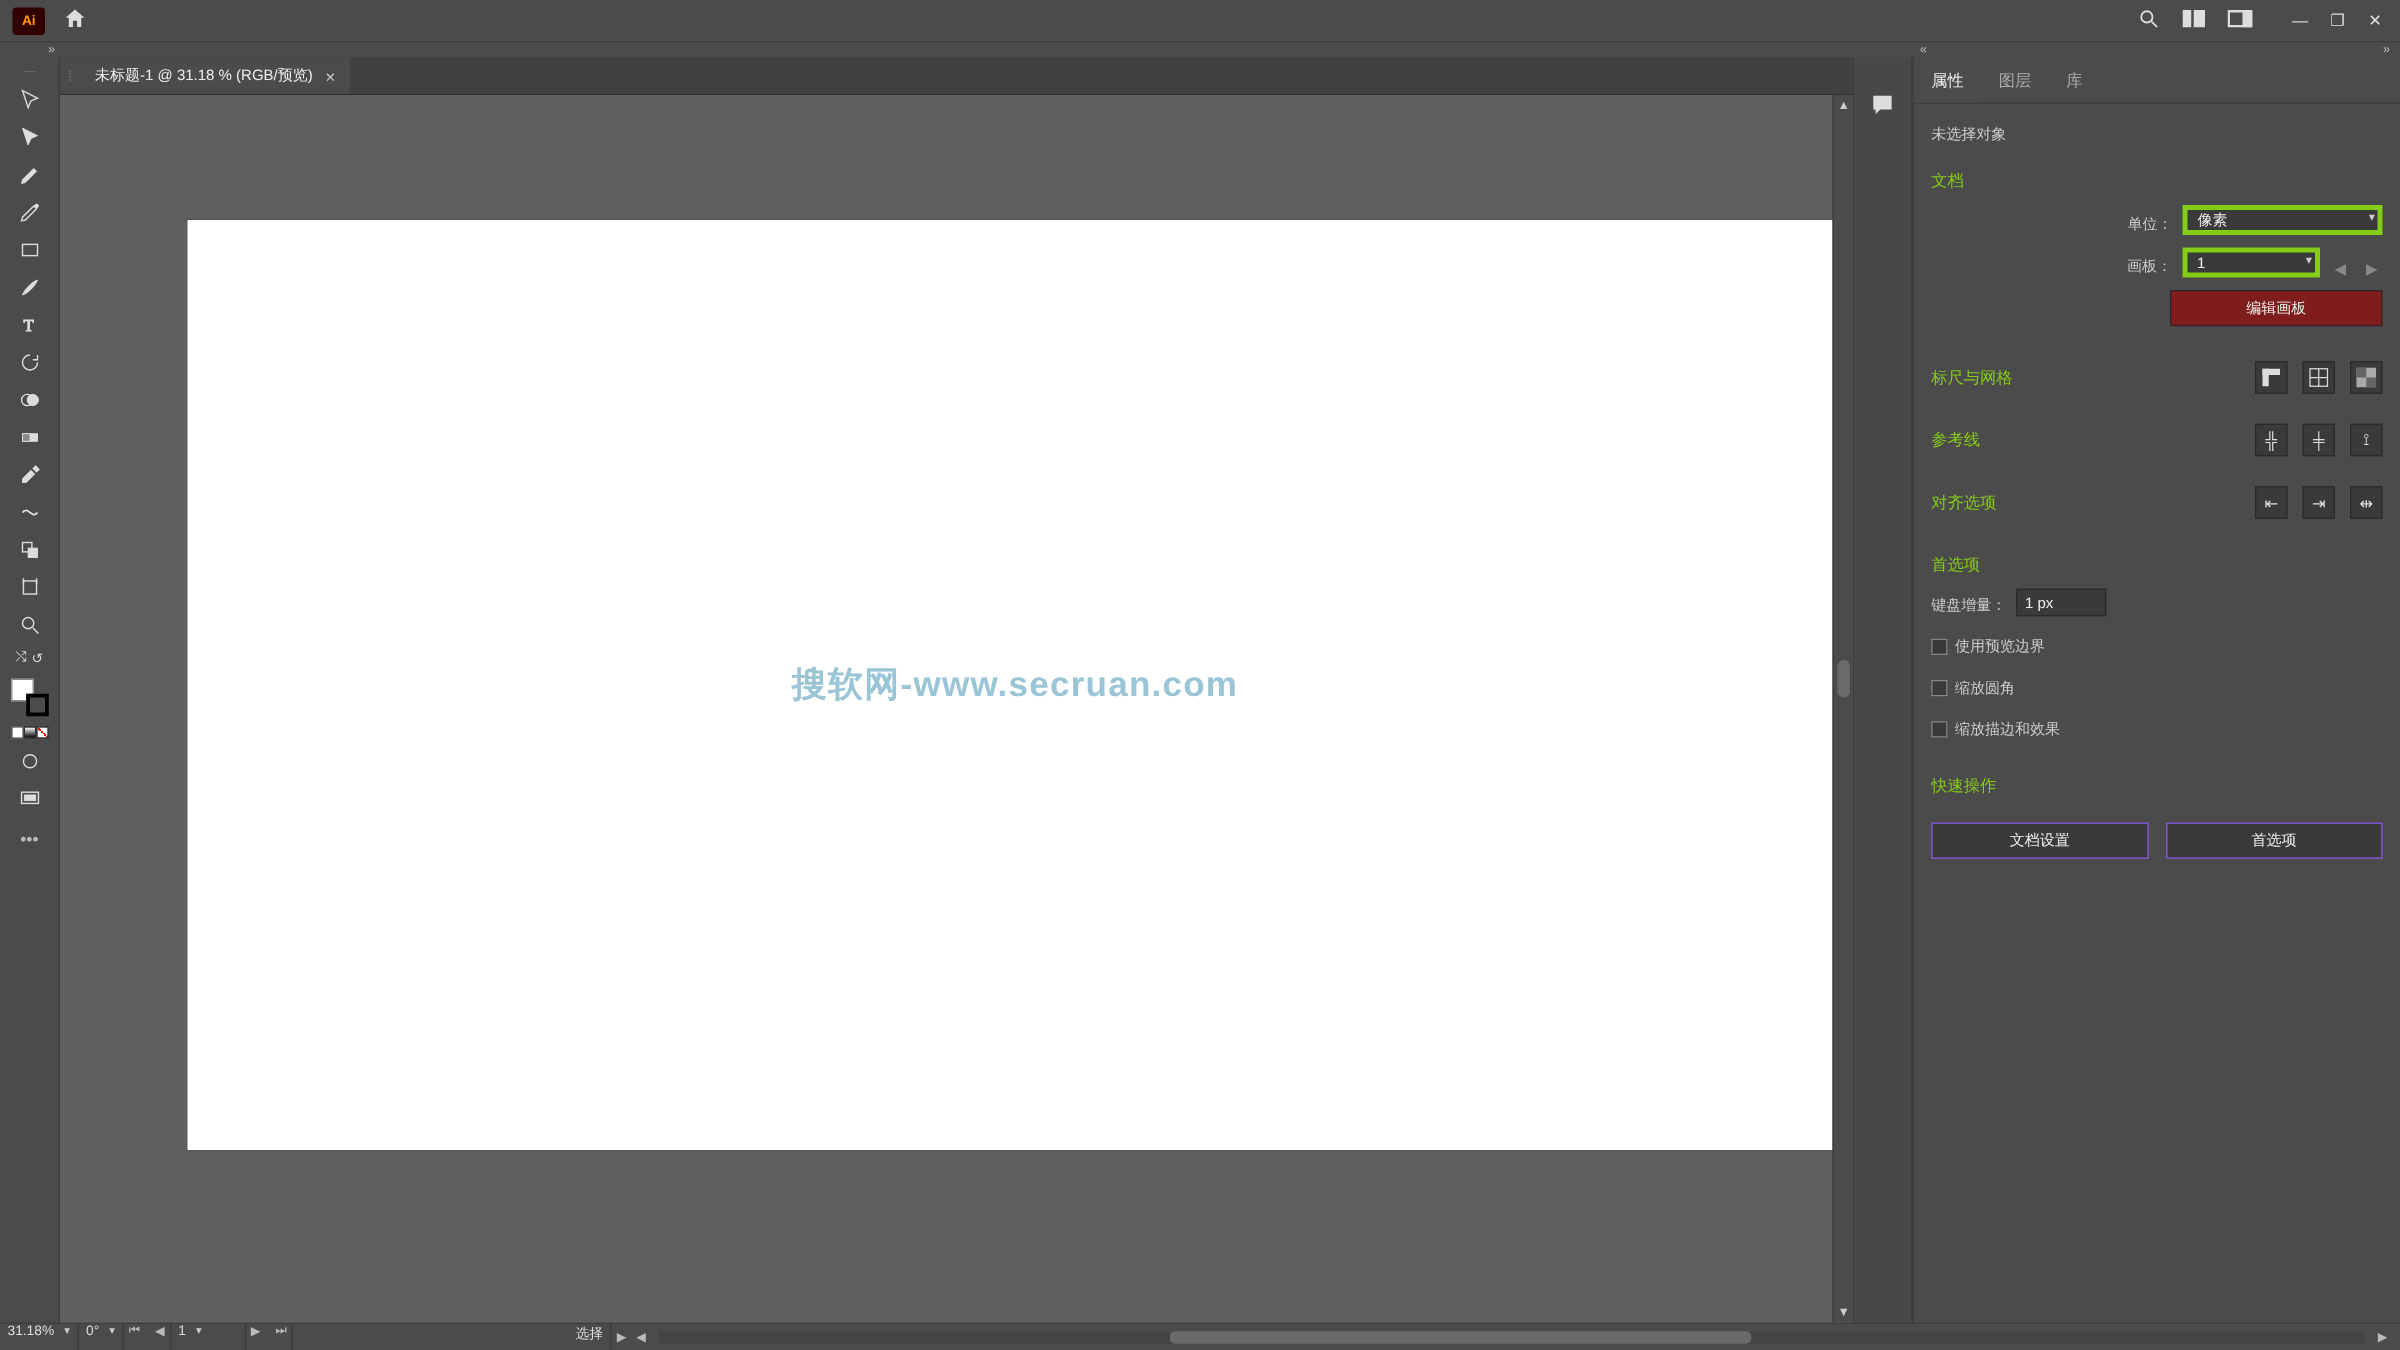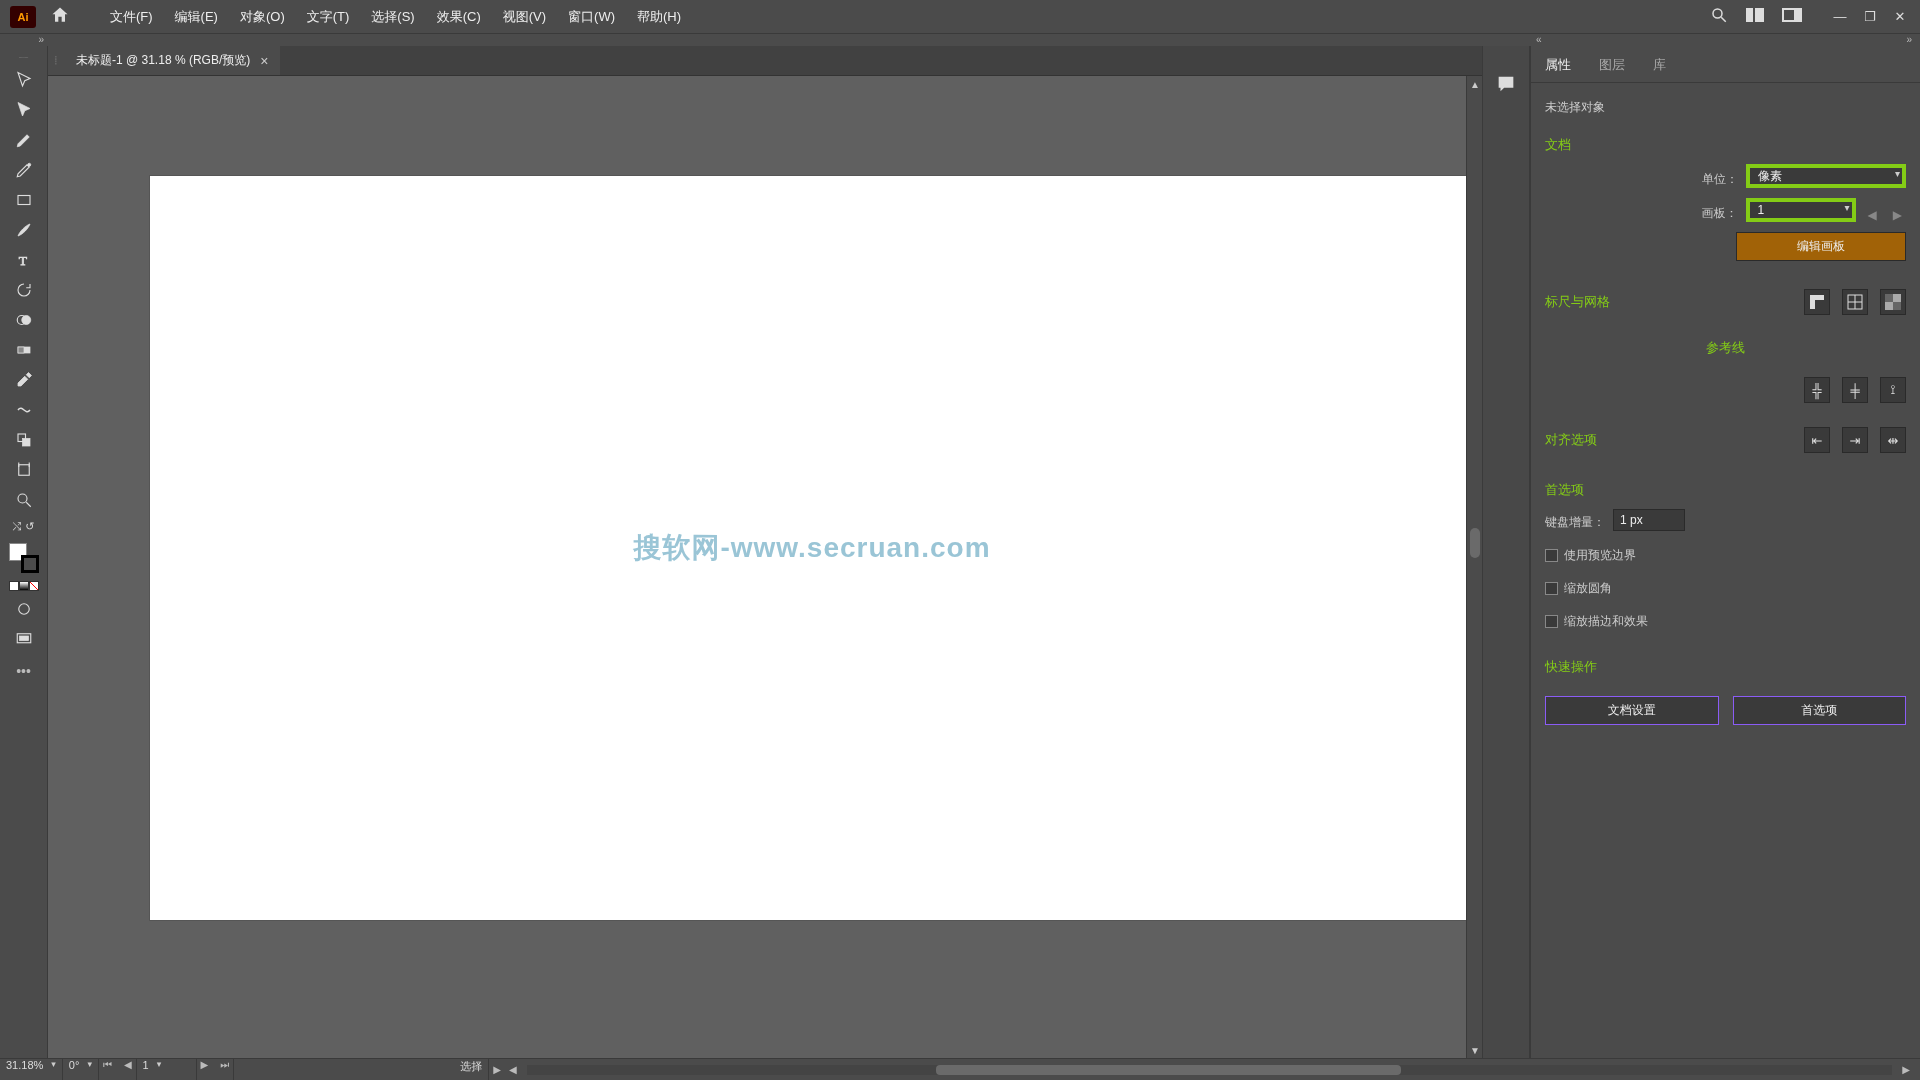--- a/index.html
+++ b/index.html
@@ -60,21 +60,21 @@
   .rp-tab { padding: 6px 14px; color: #aaa; cursor: pointer; font-size:13px;}
   .rp-tab.active { color: #eee; background: #4b4b4b; border-bottom:2px solid #4b4b4b;}
   .rp-body { padding: 10px 14px; display: flex; flex-direction: column; gap: 10px; }
   .rp-heading { color: #ccc; font-size: 12px; margin-top:6px; }
   .rp-section-title { color: #84cc16; font-size: 13px; margin-top:10px; }
   .rp-row { display: flex; align-items: flex-end; gap: 8px; margin-top:0;}
   .rp-label { color:#ccc; font-size:12px; text-align:right; }
   .rp-select { background: #3a3a3a; border: 4px solid #84cc16; color: #eee; height: 24px; padding: 0 20px 0 8px; font-size:12px; appearance:none; position:relative;}
   .select-wrap { position:relative; display:inline-block;}
   .select-wrap::after{ content:"▾"; position:absolute; right:6px; top:4px; color:#ccc; font-size:10px; pointer-events:none;}
-  .rp-btn { background: #a16207; border: 1px solid #2a2a2a; color: #eee; padding: 5px 20px; cursor: pointer; font-size:12px;}
+  .rp-btn { background: #7f1d1d; border: 1px solid #2a2a2a; color: #eee; padding: 5px 20px; cursor: pointer; font-size:12px;}
   .nav-arrow { color:#888; cursor:pointer; padding:0 4px; font-size:12px;}
   .panel-icon-btn { width:26px;height:26px; background:#3a3a3a; border:1px solid #2a2a2a; display:flex;align-items:center;justify-content:center; cursor:pointer; color:#ddd; font-size:13px;}
   .rp-input { background:#3a3a3a; border:1px solid #2a2a2a; color:#eee; height:22px; padding:0 6px; width:72px; font-size:12px;}
   .cb-row { display:flex; align-items:center; gap:6px; margin-top:6px; font-size:12px; color:#ccc;}
   .cb { width:13px;height:13px; border:1px solid #888; background:#3a3a3a; cursor:pointer;}
   .quick-row { display:flex; gap:14px; margin-top:10px;}
   .quick-btn { flex:1; background:#3a3a3a; border:1px solid #8b5cf6; color:#eee; padding:5px 0; text-align:center; cursor:pointer; font-size:12px;}
 
   
   .statusbar { height: 22px; background: #4b4b4b; display: flex; align-items: center; border-top: 1px solid #3a3a3a; font-size:11px; color:#ddd;}
@@ -89,31 +89,20 @@
 </style>
 </head>
 <body>
 
 <div class="menubar">
   <div class="app-icon">Ai</div>
   <div class="home-icon">
     <svg width="20" height="20" viewBox="0 0 24 24" fill="#ddd">
         <path d="M12 3l9 8h-3v9h-4v-6h-4v6H6v-9H3z"></path>
       </svg>
-  </div>
-  <div class="menu-items">
-    <div class="menu-item">文件(F)</div>
-    <div class="menu-item">编辑(E)</div>
-    <div class="menu-item">对象(O)</div>
-    <div class="menu-item">文字(T)</div>
-    <div class="menu-item">选择(S)</div>
-    <div class="menu-item">效果(C)</div>
-    <div class="menu-item">视图(V)</div>
-    <div class="menu-item">窗口(W)</div>
-    <div class="menu-item">帮助(H)</div>
   </div>
   <div class="menubar-right">
     <div class="mr-icon">
       <svg width="18" height="18" viewBox="0 0 24 24" fill="none" stroke="#ddd" stroke-width="2">
           <circle cx="10" cy="10" r="6"></circle>
           <line x1="15" y1="15" x2="21" y2="21"></line>
         </svg>
     </div>
     <div class="mr-icon">
       <svg width="18" height="14" viewBox="0 0 18 14" fill="#ddd">
@@ -328,21 +317,21 @@
           <div class="panel-icon-btn">
               <svg width="16" height="16" viewBox="0 0 16 16">
                 <rect width="16" height="16" fill="#aaa"></rect>
                 <rect width="8" height="8" fill="#666"></rect>
                 <rect x="8" y="8" width="8" height="8" fill="#666"></rect>
               </svg>
             </div>
         </div>
       </div>
 
-      <div class="rp-row" style="gap:20px;align-items:center;margin-top:14px;flex-direction:column;">
+      <div class="rp-row" style="gap:20px;align-items:center;margin-top:14px;">
         <span class="rp-section-title" style="margin:0">参考线</span>
         <div style="margin-left:auto;display:flex;gap:12px;">
           <div class="panel-icon-btn">╬</div>
           <div class="panel-icon-btn">╪</div>
           <div class="panel-icon-btn">⟟</div>
         </div>
       </div>
 
       <div class="rp-row" style="gap:20px;align-items:center;margin-top:14px;">
         <span class="rp-section-title" style="margin:0">对齐选项</span>

